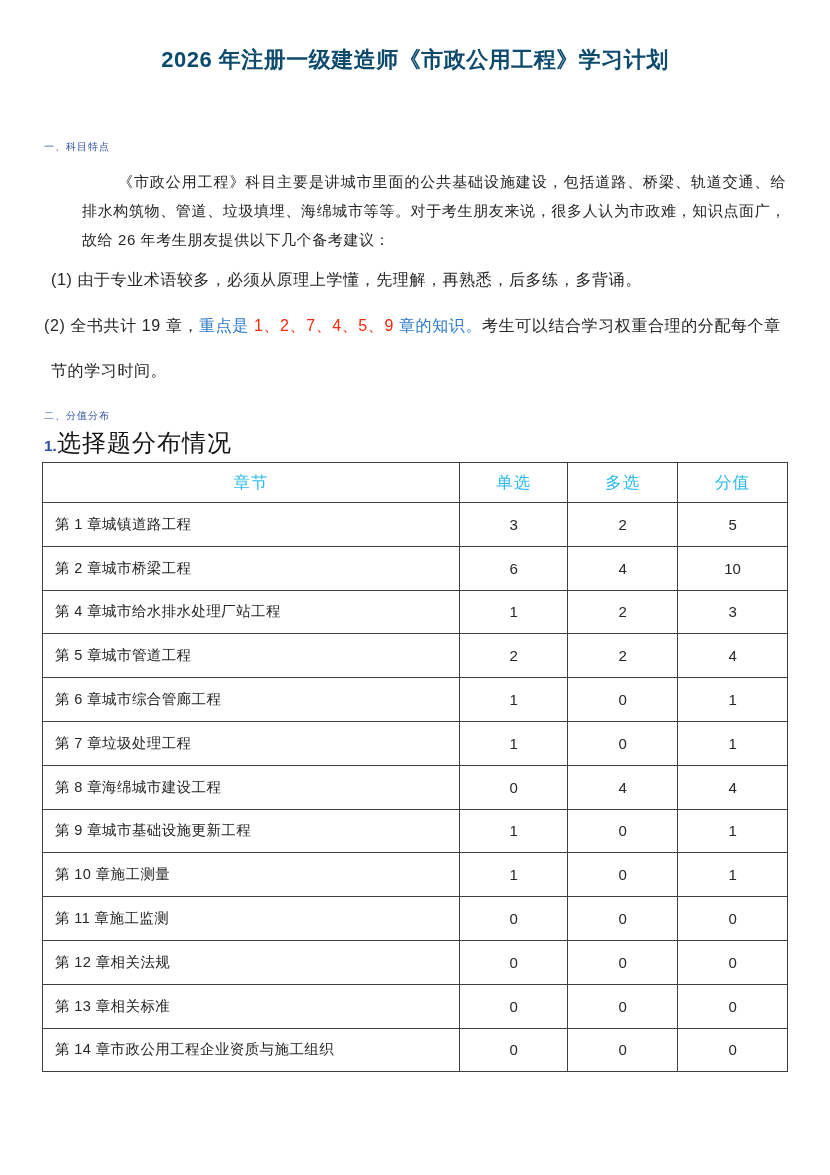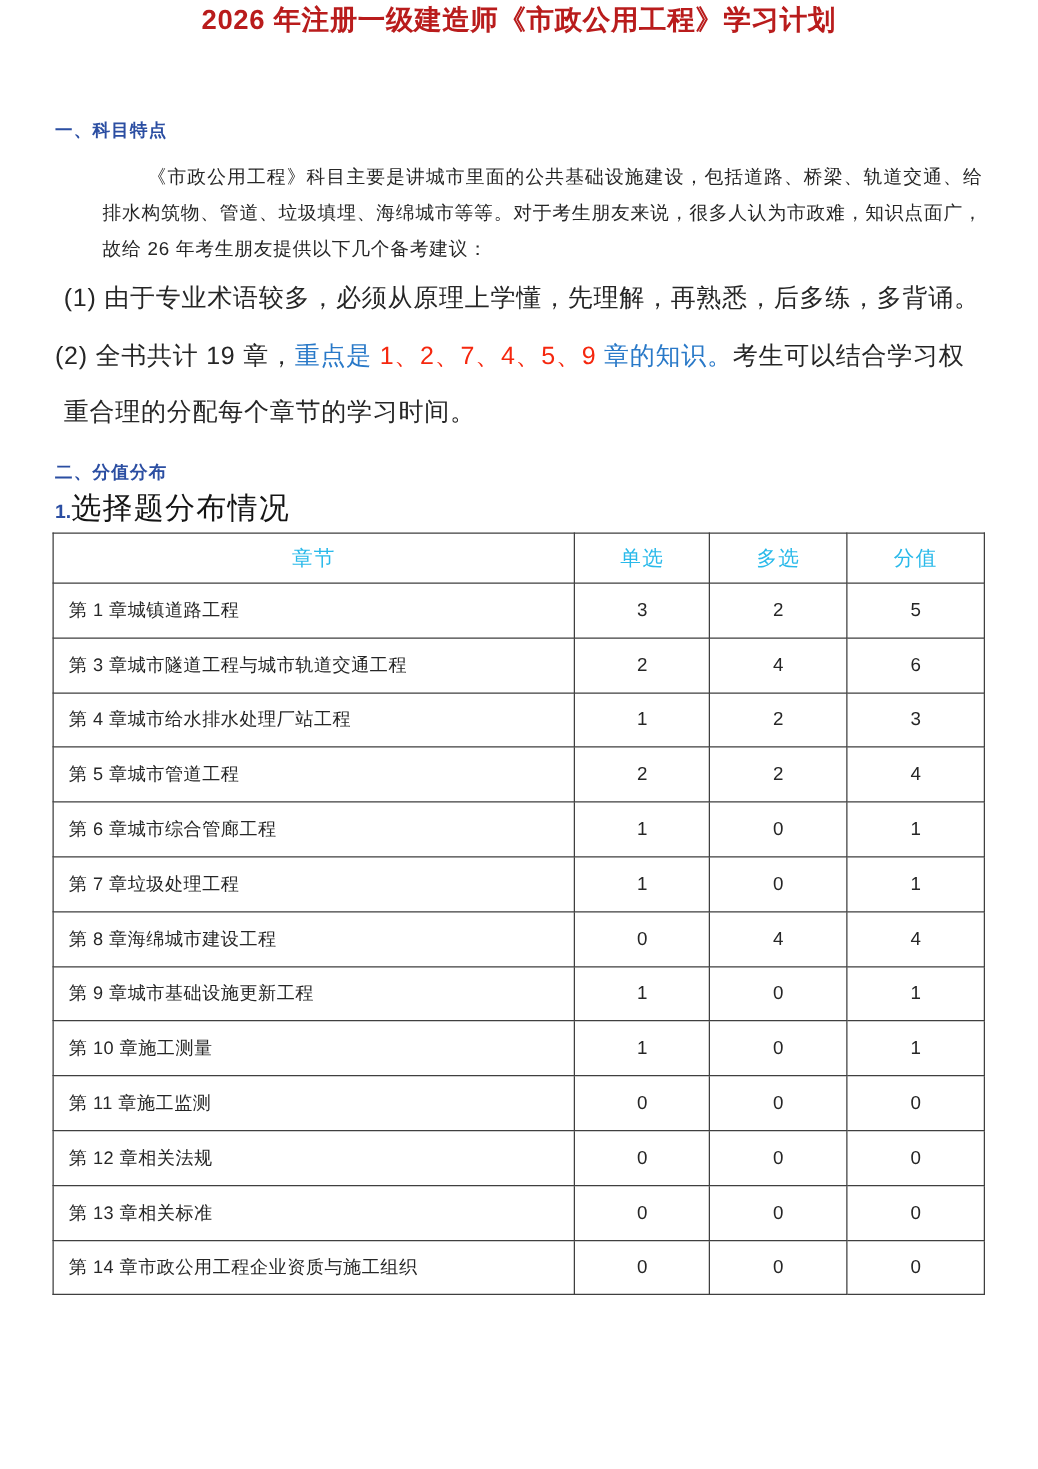--- a/index.html
+++ b/index.html
@@ -13,48 +13,49 @@
   *{box-sizing:border-box;margin:0;padding:0;}
   html,body{background:#ffffff;}
   body{
     width:830px;height:1175px;
     font-family:"Liberation Sans","DejaVu Sans",sans-serif;
     color:var(--text);
     overflow:hidden;
   }
   .page{padding:0 44px;}
   .doc-title{
+    margin-top:44px;
     text-align:center;
     font-size:22px;
     line-height:32px;
     font-weight:bold;
-    color:#b91c1c;
+    color:#0c4a6e;
     letter-spacing:0.5px;
   }
   .sec-heading{
-    font-size:14px;
-    font-weight:bold;
+    font-size:10px;
+    font-weight:normal;
     color:var(--heading-blue);
     letter-spacing:1px;
   }
   .sec-heading.first{margin-top:64px;}
   .sec-heading.second{margin-top:16px;}
   .body-para{
     margin-top:13px;
     font-size:15px;
     line-height:29px;
     letter-spacing:0.6px;
     text-align:justify;
     margin-left:38px;
   }
   .indent{text-indent:2.4em;}
   .advice{
     margin-top:11px;
     padding-left:7px;
-    font-size:20px;
+    font-size:16px;
     line-height:29px;
     letter-spacing:0.6px;
   }
   .advice.spread{
     margin-top:9px;
     line-height:45px;
     padding-right:2px;
   }
   .advice.spread .hang{margin-left:-7px;}
   .blue-run{color:var(--inline-blue);}
@@ -138,24 +139,24 @@
       </tr>
     </thead>
     <tbody>
         <tr>
           <td class="td-chapter">第 1 章城镇道路工程</td>
           <td class="td-num">3</td>
           <td class="td-num">2</td>
           <td class="td-num">5</td>
         </tr>
         <tr>
-          <td class="td-chapter">第 3 章城市隧道工程与城市轨道交通工程</td>
-          <td class="td-num">2</td>
-          <td class="td-num">4</td>
+          <td class="td-chapter">第 2 章城市桥梁工程</td>
           <td class="td-num">6</td>
+          <td class="td-num">4</td>
+          <td class="td-num">10</td>
         </tr>
         <tr>
           <td class="td-chapter">第 4 章城市给水排水处理厂站工程</td>
           <td class="td-num">1</td>
           <td class="td-num">2</td>
           <td class="td-num">3</td>
         </tr>
         <tr>
           <td class="td-chapter">第 5 章城市管道工程</td>
           <td class="td-num">2</td>

